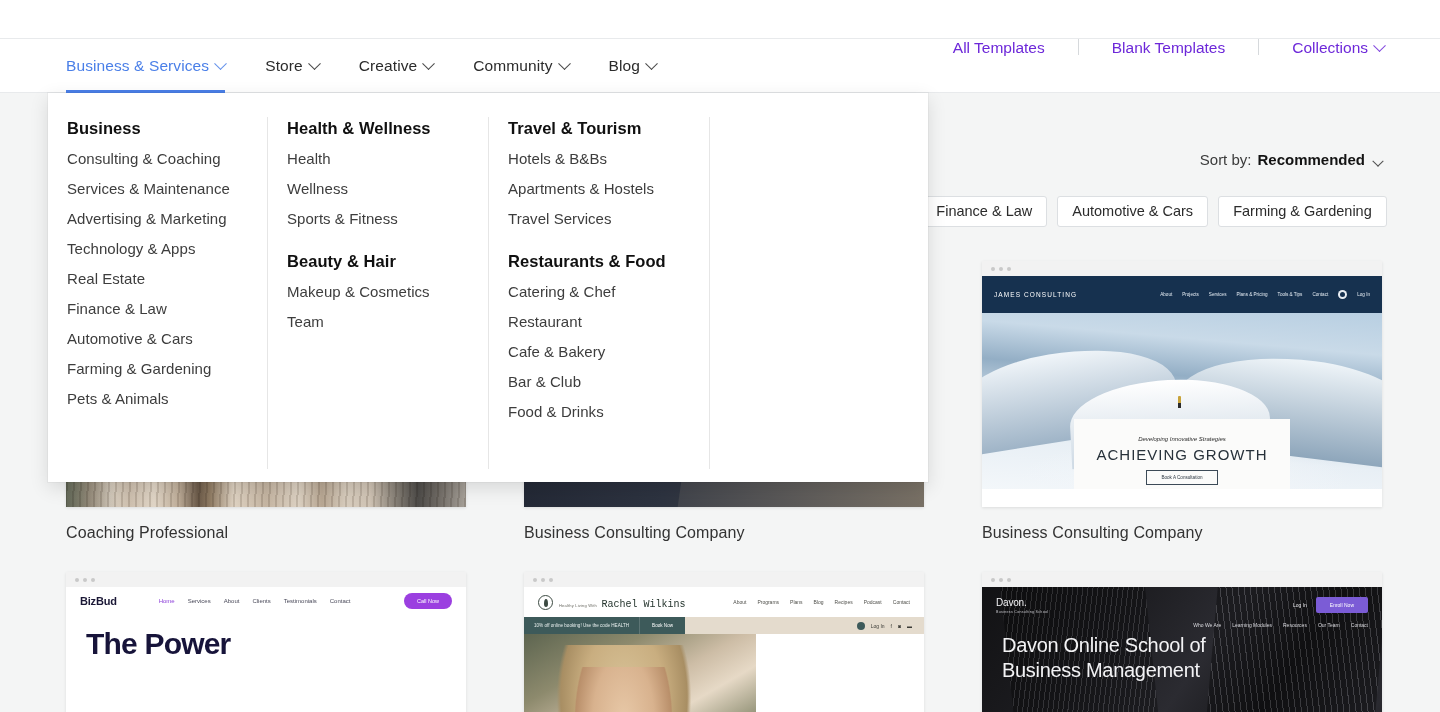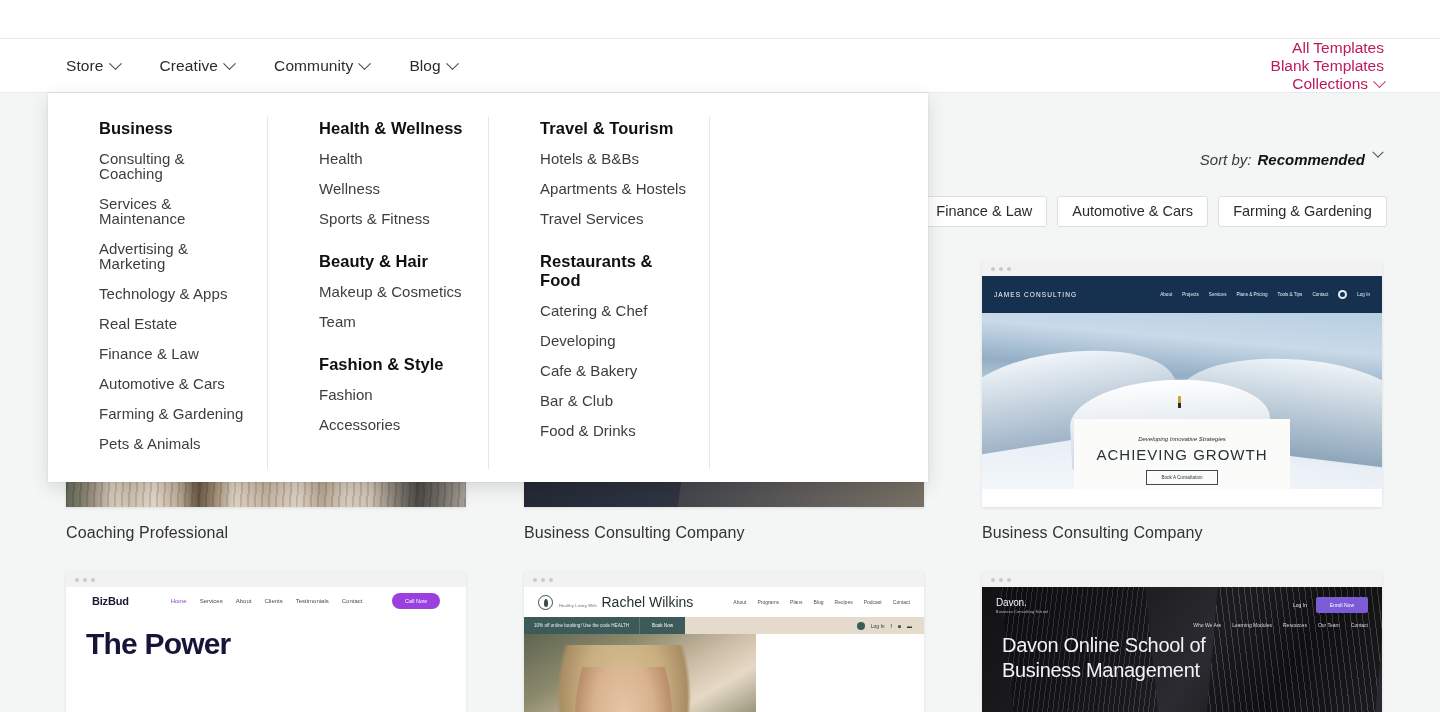--- a/index.html
+++ b/index.html
@@ -43,34 +43,34 @@
     height: 3px; background: #4a7fe8;
   }
   .caret {
     display: inline-block; width: 9px; height: 9px;
     border-right: 1.4px solid currentColor; border-bottom: 1.4px solid currentColor;
     transform: rotate(45deg) translate(-2px,-2px);
     opacity: .85;
   }
   .nav-right {
     position: absolute; right: 56px; top: 0; height: 54px;
-    display: flex; align-items: flex-end;
-    font-size: 15.5px; color: #be185d; flex-direction: column;
+    display: flex; align-items: flex-start;
+    font-size: 15.5px; color: #6d28d9;
   }
   .nav-right .ritem { display: flex; align-items: center; gap: 7px; cursor: pointer; white-space: nowrap; }
   .vdiv { width: 1px; height: 16px; background: #d6d9dc; margin: 0 33px; }
 
   
   .content { position: absolute; left: 0; top: 93px; width: 1440px; height: 619px; }
 
   .sortrow {
     position: absolute; right: 58px; top: 58px;
     font-size: 15px; color: #333;
-    display: flex; align-items: flex-start; gap: 6px;
-    white-space: nowrap; cursor: pointer; font-style: italic;
+    display: flex; align-items: flex-end; gap: 6px;
+    white-space: nowrap; cursor: pointer;
   }
   .sortrow .lbl { color: #3b3b3b; }
   .sortrow .val { font-weight: bold; color: #131313; }
   .sortrow .caret { width: 8px; height: 8px; margin-left: 3px; }
 
   
   .chips {
     position: absolute; left: 66px; top: 103px;
     display: flex; gap: 10px; align-items: center;
     white-space: nowrap;
@@ -174,39 +174,39 @@
     background: #fbfbfa; z-index: 4;
     display: flex; flex-direction: column; align-items: center; justify-content: center; gap: 4px;
   }
   .jc-sub { font-size: 6px; color: #2c2c2c; font-style: italic; }
   .jc-h1 { font-size: 15px; color: #27313a; letter-spacing: 1px; text-align: center; }
   .jc-btn { border: .8px solid #3c4a57; font-size: 4.6px; color: #2c3742; padding: 4px 14px; margin-top: 3px; }
   .jc-foot { position:absolute; left:0; right:0; bottom:0; height:8%; background:#fff; z-index:5; }
 
   
   .bz { width:100%; height:100%; background:#fff; position:relative; }
-  .bz-nav { height: 28px; display:flex; align-items:center; padding: 0 26px; }
+  .bz-nav { height: 28px; display:flex; align-items:center; padding: 0 14px; }
   .bz-logo { font-weight: bold; font-size: 11px; color:#1b1836; letter-spacing:-.2px; }
   .bz-links { display:flex; gap:13px; margin-left: 42px; }
   .bz-links span { font-size: 6px; color:#4a4a5a; }
   .bz-links span.on { color:#8b3dd8; }
   .bz-cta { margin-left:auto; background:#9b3fe0; color:#fff; font-size:5.5px; border-radius:20px; padding:5px 13px; }
   .bz-h {
     margin: 14px 0 0 20px; font-size: 30px; line-height: 1.02; font-weight: bold;
     color: #17143a; letter-spacing:-.8px;
   }
 
   
   .rw { width:100%; height:100%; background:#fff; position:relative; }
   .rw-nav { height: 30px; display:flex; align-items:center; padding: 0 14px; }
   .rw-seal { width:15px; height:15px; border-radius:50%; border:1px solid #3c4a42; position:relative; }
   .rw-seal::after{content:"";position:absolute;left:5px;top:3px;width:4px;height:8px;border-radius:50% 50% 50% 50%/60% 60% 40% 40%;background:#3c4a42;}
   .rw-name { margin-left: 6px; line-height:1.15; }
   .rw-kicker { font-size:4px; color:#6a6a62; letter-spacing:.2px; }
-  .rw-title { font-family:Liberation Sans, sans-serif; font-size:14px; color:#23332c; }
+  .rw-title { font-family:Liberation Mono, monospace; font-size:10px; color:#23332c; }
   .rw-links { margin-left:auto; display:flex; gap:11px; }
   .rw-links span { font-size:5px; color:#4f4f4a; }
   .rw-strip { height:17px; background:#e4dbcd; display:flex; align-items:center; position:relative; }
   .rw-promo { background:#3d5a5a; color:#e8efee; font-size:4.6px; height:100%; display:flex; align-items:center; padding:0 10px; white-space:nowrap; }
   .rw-book { background:#3d5a5a; color:#fff; font-size:4.6px; height:100%; display:flex; align-items:center; padding:0 12px; border-left:1px solid #5d7575; }
   .rw-right { margin-left:auto; display:flex; align-items:center; gap:6px; padding-right:12px; }
   .rw-right span { font-size:5px; color:#3b3b36; }
   .rw-ava { width:8px;height:8px;border-radius:50%;background:#3d5a5a; }
   .rw-photo { position:absolute; left:0; top:47px; width:58%; bottom:0;
     background: linear-gradient(150deg,#5d6550 0%, #8d8a6d 22%, #cdbda6 40%, #e6d9c6 52%, #7c7f62 72%, #56563f 100%); }
@@ -245,41 +245,45 @@
     padding: 26px 0 0 0;
   }
   .megacol { padding: 0 20px 0 20px; position: relative; }
   .megacol.c1 { width: 220px; padding-left: 19px; }
   .megacol.c2 { width: 221px; padding-left: 19px; }
   .megacol.c3 { width: 221px; padding-left: 19px; }
   .megacol.c4 { width: 218px; padding-left: 19px; }
   .megacol.c1::after, .megacol.c2::after, .megacol.c3::after {
     content:""; position:absolute; right:0; top:-2px; width:1px; height: 352px; background:#e6e6e6;
   }
-  .mgroup { margin-bottom: 18px; margin-left: 32px; }
+  .mgroup { margin-bottom: 18px; }
   .mgroup + .mgroup { margin-top: 26px; }
   .mhead {
     font-size: 16.5px; font-weight: bold; color: #101010; margin-bottom: 13px;
     letter-spacing: .05px; cursor: pointer;
   }
   .mlink {
     font-size: 15px; color: #3d3d3d; line-height: 1; margin-bottom: 15px; cursor: pointer;
     letter-spacing: .05px;
   }
   .mlink:last-child { margin-bottom: 0; }
 </style>
 </head>
 <body>
 
 <div id="root">
 
   <div class="topstrip"></div>
 
   <div class="navbar">
     <div class="nav-left">
+      <div class="nav-item active">
+        <span>Business &amp; Services</span>
+        <span class="caret"></span>
+      </div>
       <div class="nav-item">
         <span>Store</span>
         <span class="caret"></span>
       </div>
       <div class="nav-item">
         <span>Creative</span>
         <span class="caret"></span>
       </div>
       <div class="nav-item">
         <span>Community</span>
@@ -539,38 +543,33 @@
         <div class="mhead">Health &amp; Wellness</div>
         <div class="mlink">Health</div>
         <div class="mlink">Wellness</div>
         <div class="mlink">Sports &amp; Fitness</div>
       </div>
       <div class="mgroup">
         <div class="mhead">Beauty &amp; Hair</div>
         <div class="mlink">Makeup &amp; Cosmetics</div>
         <div class="mlink">Team</div>
       </div>
-      <div class="mgroup">
-        <div class="mhead">Fashion &amp; Style</div>
-        <div class="mlink">Fashion</div>
-        <div class="mlink">Accessories</div>
-      </div>
     </div>
 
     <div class="megacol c3">
       <div class="mgroup">
         <div class="mhead">Travel &amp; Tourism</div>
         <div class="mlink">Hotels &amp; B&amp;Bs</div>
         <div class="mlink">Apartments &amp; Hostels</div>
         <div class="mlink">Travel Services</div>
       </div>
       <div class="mgroup">
         <div class="mhead">Restaurants &amp; Food</div>
         <div class="mlink">Catering &amp; Chef</div>
-        <div class="mlink">Developing</div>
+        <div class="mlink">Restaurant</div>
         <div class="mlink">Cafe &amp; Bakery</div>
         <div class="mlink">Bar &amp; Club</div>
         <div class="mlink">Food &amp; Drinks</div>
       </div>
     </div>
 
 
   </div>
 
 </div>

